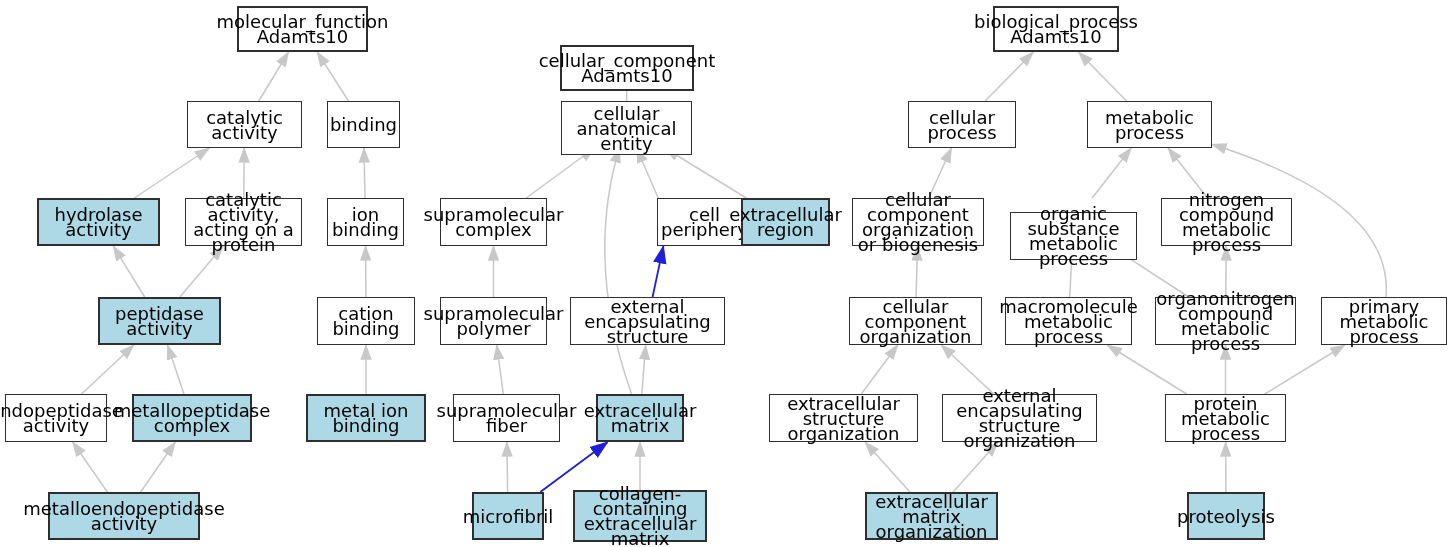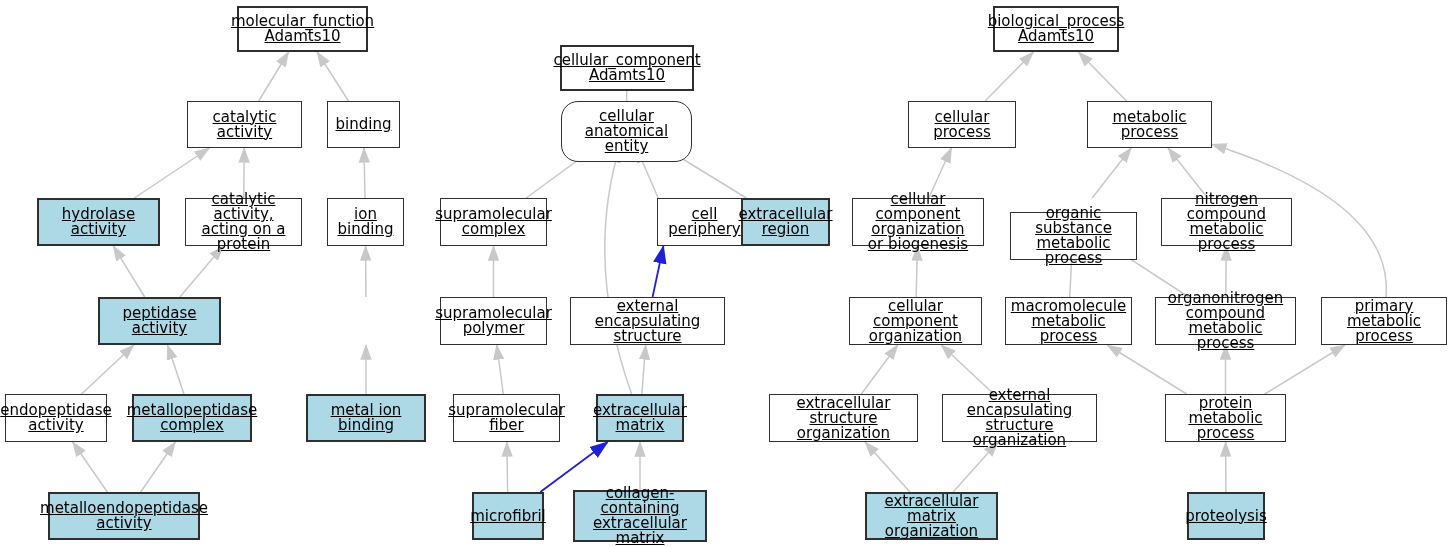--- a/index.html
+++ b/index.html
@@ -9,26 +9,25 @@
   .node {
     position: absolute;
     box-sizing: border-box;
     display: flex;
     align-items: center;
     justify-content: center;
     text-align: center;
     background: #ffffff;
     border: 1px solid #2f2f2f;
     color: #000000;
-    font-size: 15px;
+    font-size: 18px;
     line-height: 15px;
     white-space: pre-line;
     padding: 0 1px;
     cursor: pointer;
-    text-decoration: underline;
   }
   .node.root { border-width: 2px; }
   .node.highlight { border-width: 2px; }
 </style>
 </head>
 <body>
 
 <div class="stage" style="width: 1453px; height: 547px; background: rgb(255, 255, 255);">
   <svg class="edges" xmlns="http://www.w3.org/2000/svg" width="1453" height="547">
       <defs>
@@ -86,30 +85,31 @@
 <div class="node root" style="left: 237px; top: 6px; width: 131px; height: 46px; background: rgb(255, 255, 255); border-color: rgb(47, 47, 47); color: rgb(0, 0, 0);">molecular_function
 Adamts10</div>
     <div class="node" style="left: 187px; top: 101px; width: 115px; height: 47px; background: rgb(255, 255, 255); border-color: rgb(47, 47, 47); color: rgb(0, 0, 0);">catalytic activity</div>
     <div class="node" style="left: 327px; top: 101px; width: 73px; height: 47px; background: rgb(255, 255, 255); border-color: rgb(47, 47, 47); color: rgb(0, 0, 0);">binding</div>
     <div class="node highlight" style="left: 37px; top: 198px; width: 123px; height: 48px; background: rgb(173, 216, 230); border-color: rgb(47, 47, 47); color: rgb(0, 0, 0);">hydrolase activity</div>
     <div class="node" style="left: 185px; top: 198px; width: 117px; height: 48px; background: rgb(255, 255, 255); border-color: rgb(47, 47, 47); color: rgb(0, 0, 0);">catalytic activity,
 acting on a
 protein</div>
     <div class="node" style="left: 327px; top: 198px; width: 77px; height: 48px; background: rgb(255, 255, 255); border-color: rgb(47, 47, 47); color: rgb(0, 0, 0);">ion binding</div>
     <div class="node highlight" style="left: 98px; top: 297px; width: 123px; height: 48px; background: rgb(173, 216, 230); border-color: rgb(47, 47, 47); color: rgb(0, 0, 0);">peptidase activity</div>
+    <div class="node" style="left: 317px; top: 297px; width: 98px; height: 48px; background: rgb(255, 255, 255); border-color: rgb(47, 47, 47); color: rgb(0, 0, 0);">cation binding</div>
     <div class="node" style="left: 5px; top: 394px; width: 102px; height: 48px; background: rgb(255, 255, 255); border-color: rgb(47, 47, 47); color: rgb(0, 0, 0);">endopeptidase
 activity</div>
     <div class="node highlight" style="left: 132px; top: 394px; width: 120px; height: 48px; background: rgb(173, 216, 230); border-color: rgb(47, 47, 47); color: rgb(0, 0, 0);">metallopeptidase
 complex</div>
     <div class="node highlight" style="left: 306px; top: 394px; width: 120px; height: 48px; background: rgb(173, 216, 230); border-color: rgb(47, 47, 47); color: rgb(0, 0, 0);">metal ion binding</div>
     <div class="node highlight" style="left: 48px; top: 492px; width: 152px; height: 48px; background: rgb(173, 216, 230); border-color: rgb(47, 47, 47); color: rgb(0, 0, 0);">metalloendopeptidase
 activity</div>
     <div class="node root" style="left: 560px; top: 6px; width: 134px; height: 46px; background: rgb(255, 255, 255); border-color: rgb(47, 47, 47); color: rgb(0, 0, 0); margin-top: 39px;">cellular_component
 Adamts10</div>
-    <div class="node" style="left: 561px; top: 101px; width: 131px; height: 61px; background: rgb(255, 255, 255); border-color: rgb(47, 47, 47); color: rgb(0, 0, 0); border-radius: 17px;">cellular anatomical
+    <div class="node" style="left: 561px; top: 101px; width: 131px; height: 54px; background: rgb(255, 255, 255); border-color: rgb(47, 47, 47); color: rgb(0, 0, 0);">cellular anatomical
 entity</div>
     <div class="node" style="left: 440px; top: 198px; width: 107px; height: 48px; background: rgb(255, 255, 255); border-color: rgb(47, 47, 47); color: rgb(0, 0, 0);">supramolecular
 complex</div>
     <div class="node" style="left: 621px; top: 198px; width: 95px; height: 48px; background: rgb(255, 255, 255); border-color: rgb(47, 47, 47); color: rgb(0, 0, 0); margin-left: 36px;">cell periphery</div>
     <div class="node highlight" style="left: 741px; top: 198px; width: 89px; height: 48px; background: rgb(173, 216, 230); border-color: rgb(47, 47, 47); color: rgb(0, 0, 0);">extracellular
 region</div>
     <div class="node" style="left: 440px; top: 297px; width: 107px; height: 48px; background: rgb(255, 255, 255); border-color: rgb(47, 47, 47); color: rgb(0, 0, 0);">supramolecular
 polymer</div>
     <div class="node" style="left: 570px; top: 297px; width: 155px; height: 48px; background: rgb(255, 255, 255); border-color: rgb(47, 47, 47); color: rgb(0, 0, 0);">external encapsulating
 structure</div>

